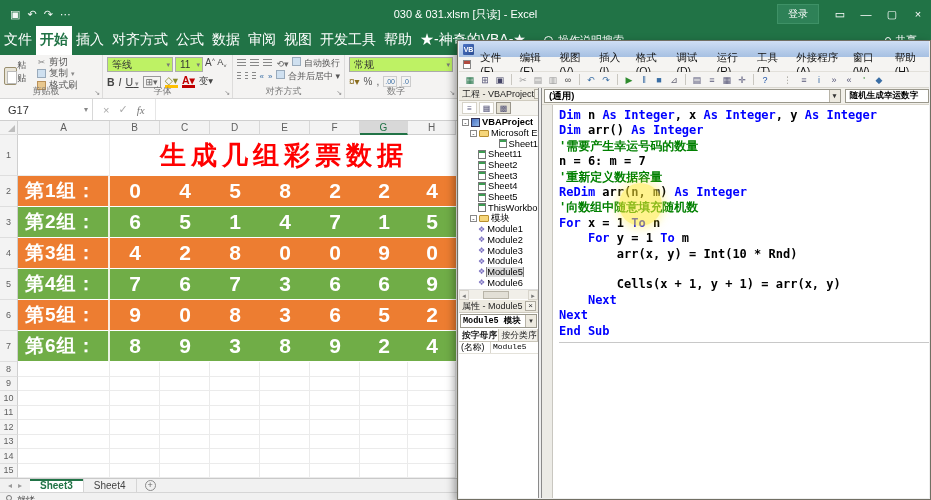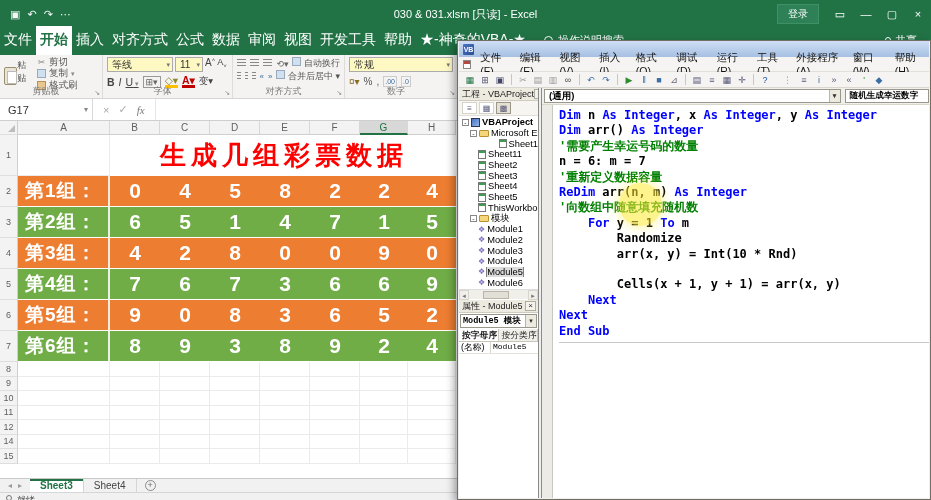--- a/index.html
+++ b/index.html
@@ -35,21 +35,21 @@
 .dlg{position:absolute;right:2px;bottom:1px;font-size:7px;color:#888}
 .rbig{display:flex;flex-direction:row;align-items:flex-end;width:30px;float:left;margin-right:3px}
 .clipboard-ic{width:14px;height:18px;background:#E8E4D8;border:1px solid #9a8f6f;border-radius:2px;position:relative}
 .clipboard-ic:after{content:"";position:absolute;left:2px;top:3px;width:8px;height:11px;background:#fff;border:1px solid #bbb}
 .rbig .rlab{font-size:9px;margin-top:2px;color:#555}
 .rcol{display:flex;flex-direction:column;justify-content:flex-start;gap:1px}
 .rsmall{display:flex;align-items:center;gap:3px;font-size:9.5px;height:10.5px;color:#555;white-space:nowrap}
 .ic{display:inline-block;width:9px;height:9px;font-size:8.5px;line-height:9px;text-align:center;color:#777}
 .ic.sq{background:#cfe0f0;border:1px solid #9ab}
 .ic.br{background:#e8c78e;border:1px solid #b9905a}
-.combo{background:#fef9c3;border:1px solid #ABABAB;font-size:10px;color:#333;display:flex;align-items:center;height:15px;padding:0 2px 0 4px}
+.combo{background:#bef264;border:1px solid #ABABAB;font-size:10px;color:#333;display:flex;align-items:center;height:15px;padding:0 2px 0 4px}
 .combo .car{margin-left:auto;font-size:7px;color:#777;padding-left:3px}
 .frow{display:flex;gap:2px;margin-bottom:2px}
 .btnrow{display:flex;align-items:center;gap:4px;font-size:10.5px;height:15px}
 .bld{font-weight:bold}.itl{font-style:italic}.unl{text-decoration:underline}
 .acolor{color:#C00000;border-bottom:3px solid #C00000;line-height:9px;font-weight:bold}
 .fillic{color:#8a8a2a;border-bottom:3px solid #FFC000;line-height:9px}
 .lines3{width:11px;height:9px;background:repeating-linear-gradient(#888 0,#888 1px,transparent 1px,transparent 3px)}
 .lines3.short{width:8px}
 
 
@@ -417,20 +417,31 @@
           <div class="xcell" style="width: 50px; flex: 0 0 auto;"></div>
           <div class="xcell" style="width: 50px; flex: 0 0 auto;"></div>
           <div class="xcell" style="width: 50px; flex: 0 0 auto;"></div>
           <div class="xcell" style="width: 50px; flex: 0 0 auto;"></div>
           <div class="xcell" style="width: 50px; flex: 0 0 auto;"></div>
           <div class="xcell" style="width: 48px; flex: 0 0 auto;"></div>
           <div class="xcell" style="width: 48px; flex: 0 0 auto;"></div>
         </div>
         <div class="grow" style="height: 14.5px;">
           <div class="gut" style="width: 18px; flex: 0 0 auto;">12</div>
+          <div class="xcell" style="width: 92px; flex: 0 0 auto;"></div>
+          <div class="xcell" style="width: 50px; flex: 0 0 auto;"></div>
+          <div class="xcell" style="width: 50px; flex: 0 0 auto;"></div>
+          <div class="xcell" style="width: 50px; flex: 0 0 auto;"></div>
+          <div class="xcell" style="width: 50px; flex: 0 0 auto;"></div>
+          <div class="xcell" style="width: 50px; flex: 0 0 auto;"></div>
+          <div class="xcell" style="width: 48px; flex: 0 0 auto;"></div>
+          <div class="xcell" style="width: 48px; flex: 0 0 auto;"></div>
+        </div>
+        <div class="grow" style="height: 14.5px;">
+          <div class="gut" style="width: 18px; flex: 0 0 auto;">13</div>
           <div class="xcell" style="width: 92px; flex: 0 0 auto;"></div>
           <div class="xcell" style="width: 50px; flex: 0 0 auto;"></div>
           <div class="xcell" style="width: 50px; flex: 0 0 auto;"></div>
           <div class="xcell" style="width: 50px; flex: 0 0 auto;"></div>
           <div class="xcell" style="width: 50px; flex: 0 0 auto;"></div>
           <div class="xcell" style="width: 50px; flex: 0 0 auto;"></div>
           <div class="xcell" style="width: 48px; flex: 0 0 auto;"></div>
           <div class="xcell" style="width: 48px; flex: 0 0 auto;"></div>
         </div>
         <div class="grow" style="height: 14.5px;">
@@ -645,22 +656,22 @@
       <div class="code-margin"></div>
       <div class="code-area">
         <div class="code-lines" id="codelines">
             <div class="cline"><span class="kw">Dim</span><span class="tx"> n </span><span class="kw">As</span><span class="tx"> </span><span class="kw">Integer</span><span class="tx">, x </span><span class="kw">As</span><span class="tx"> </span><span class="kw">Integer</span><span class="tx">, y </span><span class="kw">As</span><span class="tx"> </span><span class="kw">Integer</span></div>
             <div class="cline"><span class="kw">Dim</span><span class="tx"> arr() </span><span class="kw">As</span><span class="tx"> </span><span class="kw">Integer</span></div>
             <div class="cline"><span class="cm">'需要产生幸运号码的数量</span></div>
             <div class="cline"><span class="tx">n = 6: m = 7</span></div>
             <div class="cline"><span class="cm">'重新定义数据容量</span></div>
             <div class="cline"><span class="kw">ReDim</span><span class="tx"> arr(n, m) </span><span class="kw">As</span><span class="tx"> </span><span class="kw">Integer</span></div>
             <div class="cline"><span class="cm">'向数组中随意填充随机数</span></div>
+            <div class="cline"><span class="kw">For</span><span class="tx"> x = 1 </span><span class="kw">To</span><span class="tx"> n</span></div>
             <div class="cline"><span class="tx">    </span><span class="kw">For</span><span class="tx"> y = 1 </span><span class="kw">To</span><span class="tx"> m</span></div>
-            <div class="cline"><span class="tx">        Randomize</span></div>
             <div class="cline"><span class="tx">        arr(x, y) = Int(10 * Rnd)</span></div>
             <div class="cline"><span class="tx">        </span></div>
             <div class="cline"><span class="tx">        Cells(x + 1, y + 1) = arr(x, y)</span></div>
             <div class="cline"><span class="tx">    </span><span class="kw">Next</span></div>
             <div class="cline"><span class="kw">Next</span></div>
             <div class="cline"><span class="kw">End Sub</span></div>
             <div class="proc-sep"></div>
           </div>
       </div>
     </div>

